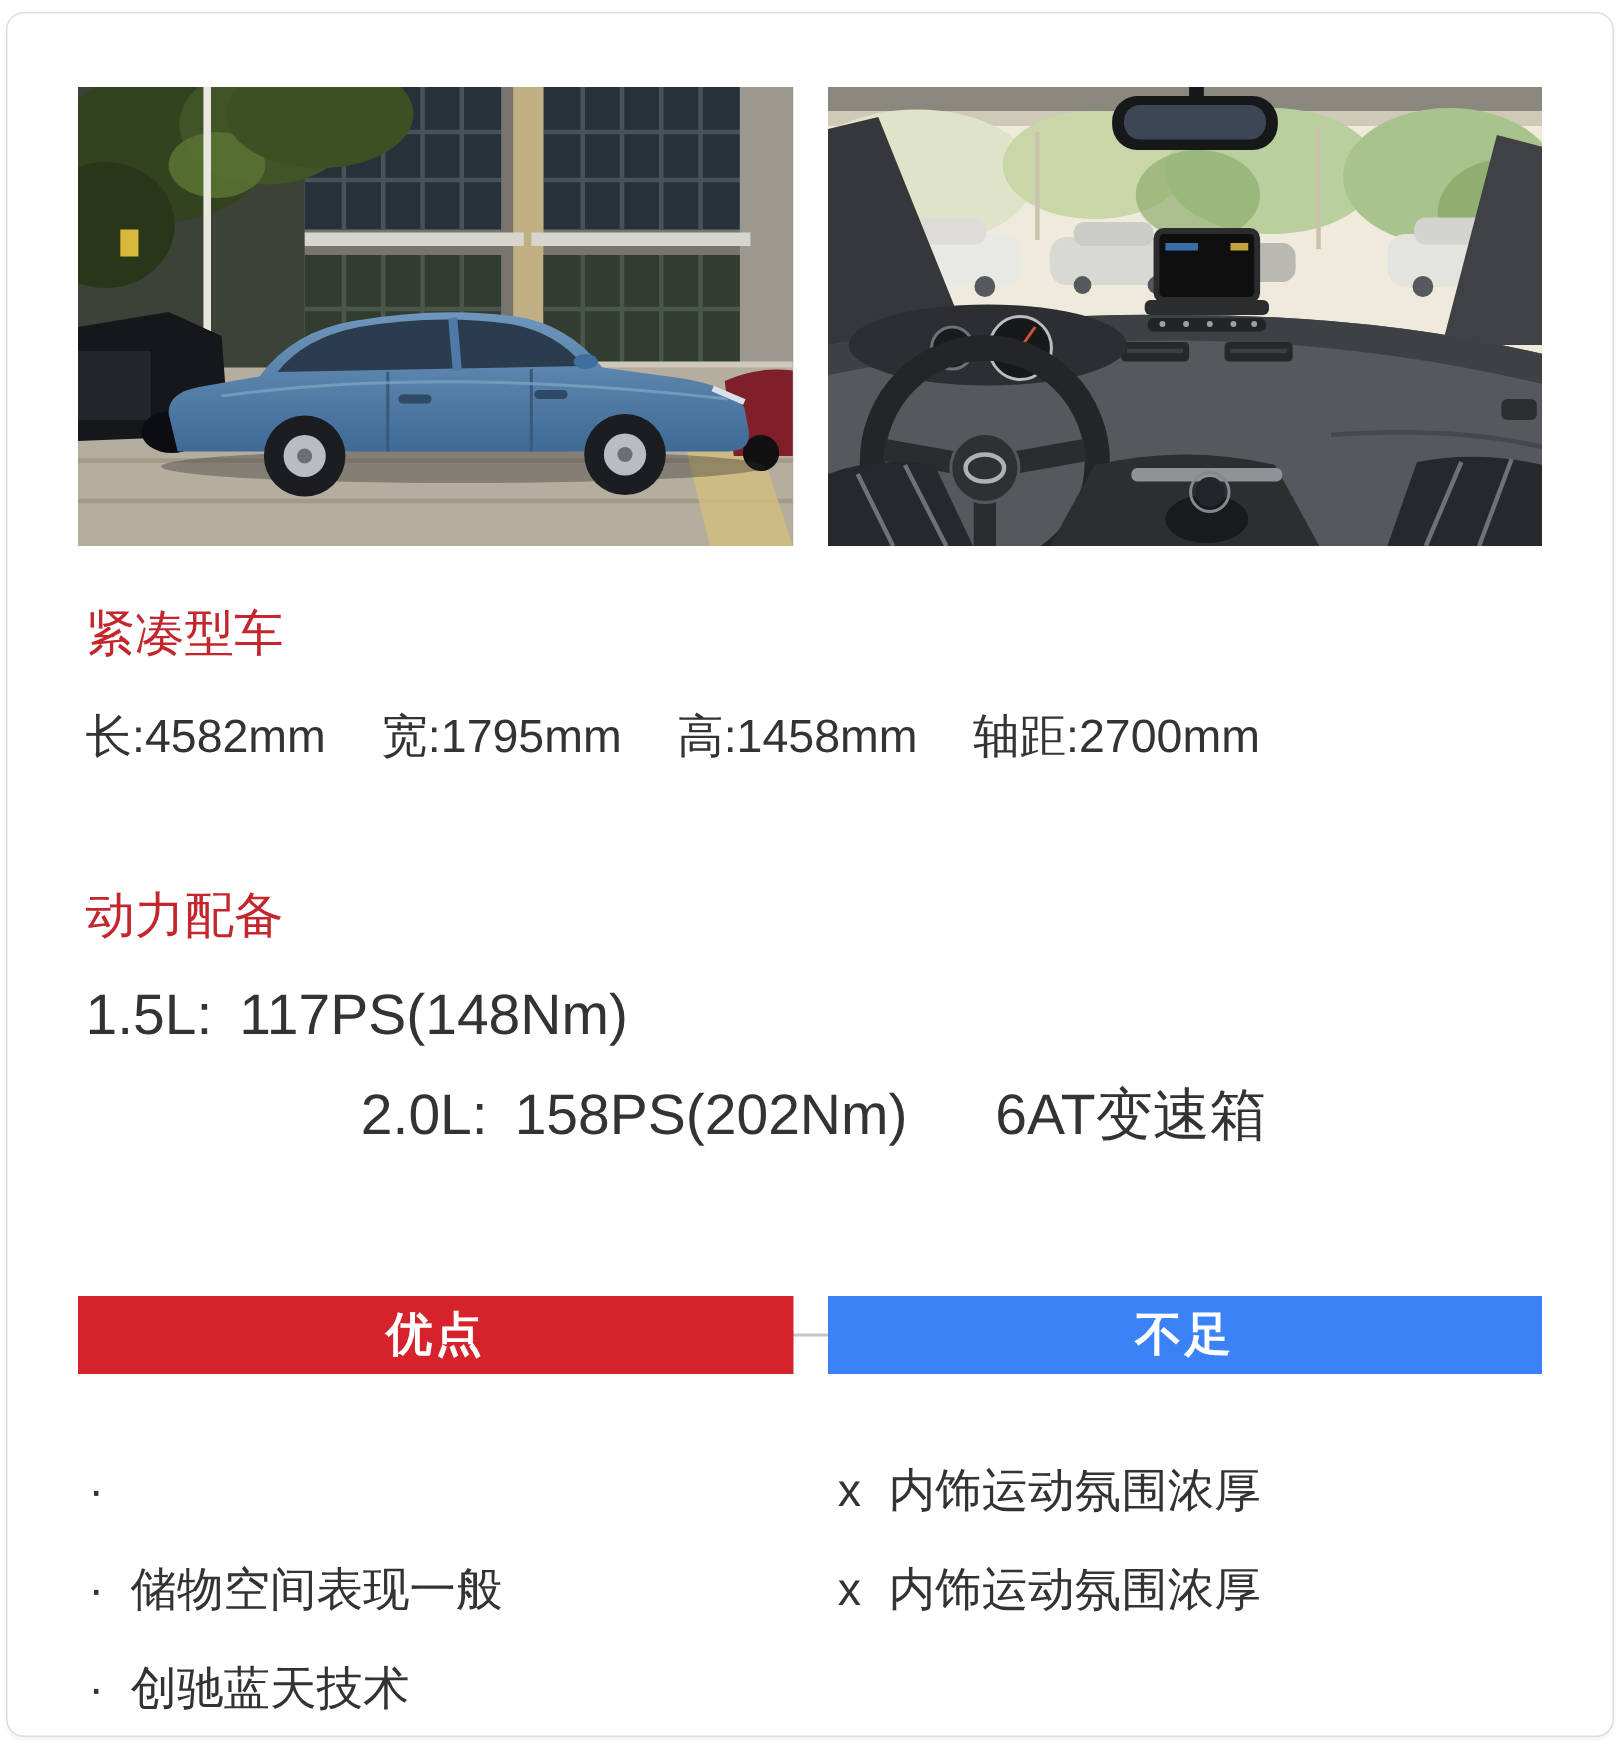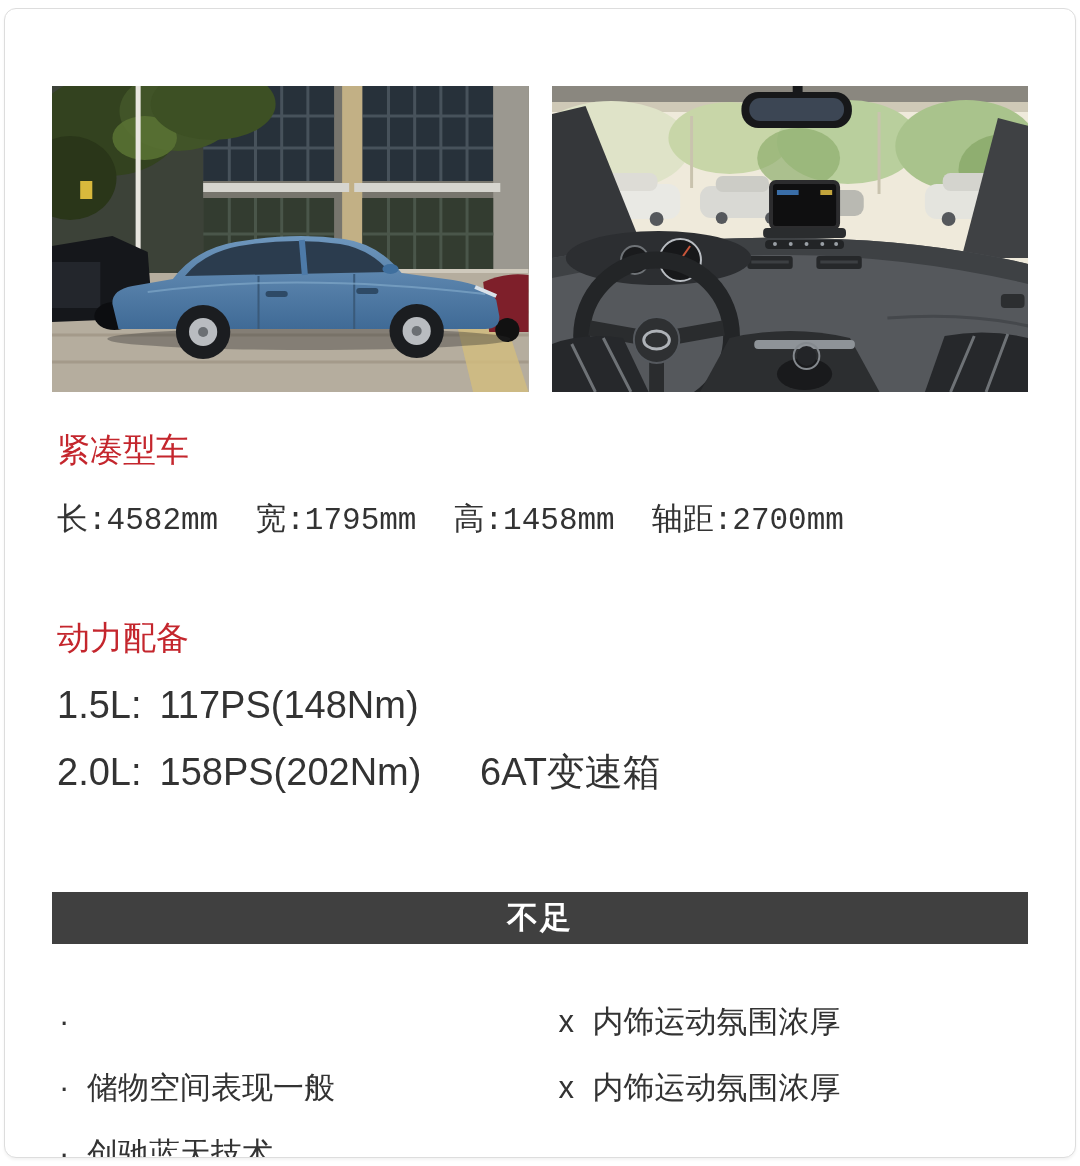--- a/index.html
+++ b/index.html
@@ -11,62 +11,62 @@
     overflow:hidden;
   }
   .card{
     box-sizing:border-box;
     margin:8px 4px 0 4px;
     width:1072px;height:1150px;
     background:#fff;
     border:1px solid #ddd;
     border-radius:12px;
     box-shadow:0 2px 3px rgba(0,0,0,.05);
-    padding:77px 47px 0 47px;
+    padding:49px 47px 0 47px;
     overflow:hidden;
   }
   .photos{display:flex;gap:23px;}
   .photo{flex:1;height:306px;margin:0;overflow:hidden;background:#d8d5cc;}
   .photo svg{display:block;width:100%;height:100%;}
   .red-title{
     margin:40px 0 0 5px;
     font-size:33px;font-weight:400;line-height:1.1;
     color:#c4262d;
   }
   .dims{
     display:flex;gap:37px;
     margin:30px 0 0 5px;
-    font-size:31px;color:#333;white-space:nowrap;font-family:Liberation Mono, monospace;
+    font-size:31px;color:#333;white-space:nowrap;
   }
   .power-title{margin-top:80px;}
   .engine-row{
     display:flex;align-items:baseline;
     margin:26px 0 0 5px;
     font-size:38px;color:#333;line-height:1.2;
   }
-  .engine-row.second{margin-top:22px;}
+  .engine-row.second{margin-top:22px;justify-content:center;}
   .spec{width:423px;white-space:nowrap;}
   .out{margin-left:18px;}
   .trans{white-space:nowrap;}
   .pc-header{
     position:relative;
     display:flex;gap:23px;
     margin-top:96px;height:52px;
   }
   .divider-line{
     position:absolute;left:0;right:0;top:25px;height:2px;
     background:#c6c6c6;
   }
   .banner{
     position:relative;flex:1;
     display:flex;align-items:center;justify-content:center;
     font-size:31px;font-weight:700;color:#fff;letter-spacing:2px;
   }
   .pros-banner{background:#d6222b;}
-  .cons-banner{background:#404040;}
+  .cons-banner{background:#3b82f6;}
   .pc-lists{display:flex;gap:23px;margin-top:58px;}
   .pc-lists ul{list-style:none;margin:0;padding:0;flex:1;}
   .pc-lists li{
     display:flex;align-items:baseline;
     font-size:31px;color:#333;line-height:1.3;
     margin-bottom:26px;
   }
   .bullet{margin-left:7px;width:28px;flex:none;}
   .xmark{margin-left:7px;width:34px;flex:none;}
 </style>
@@ -223,20 +223,23 @@
 
   <div class="engine-row second">
     <span class="spec">
       <span>2.0L:</span><span class="out">158PS(202Nm)</span>
     </span>
     <span class="trans">6AT变速箱</span>
   </div>
 
   <div class="pc-header">
     <div class="divider-line"></div>
+    <div class="banner pros-banner">
+      <span>优点</span>
+    </div>
     <div class="banner cons-banner">
       <span>不足</span>
     </div>
   </div>
 
   <div class="pc-lists">
     <ul>
       <li>
         <span class="bullet">·</span>
       </li>

